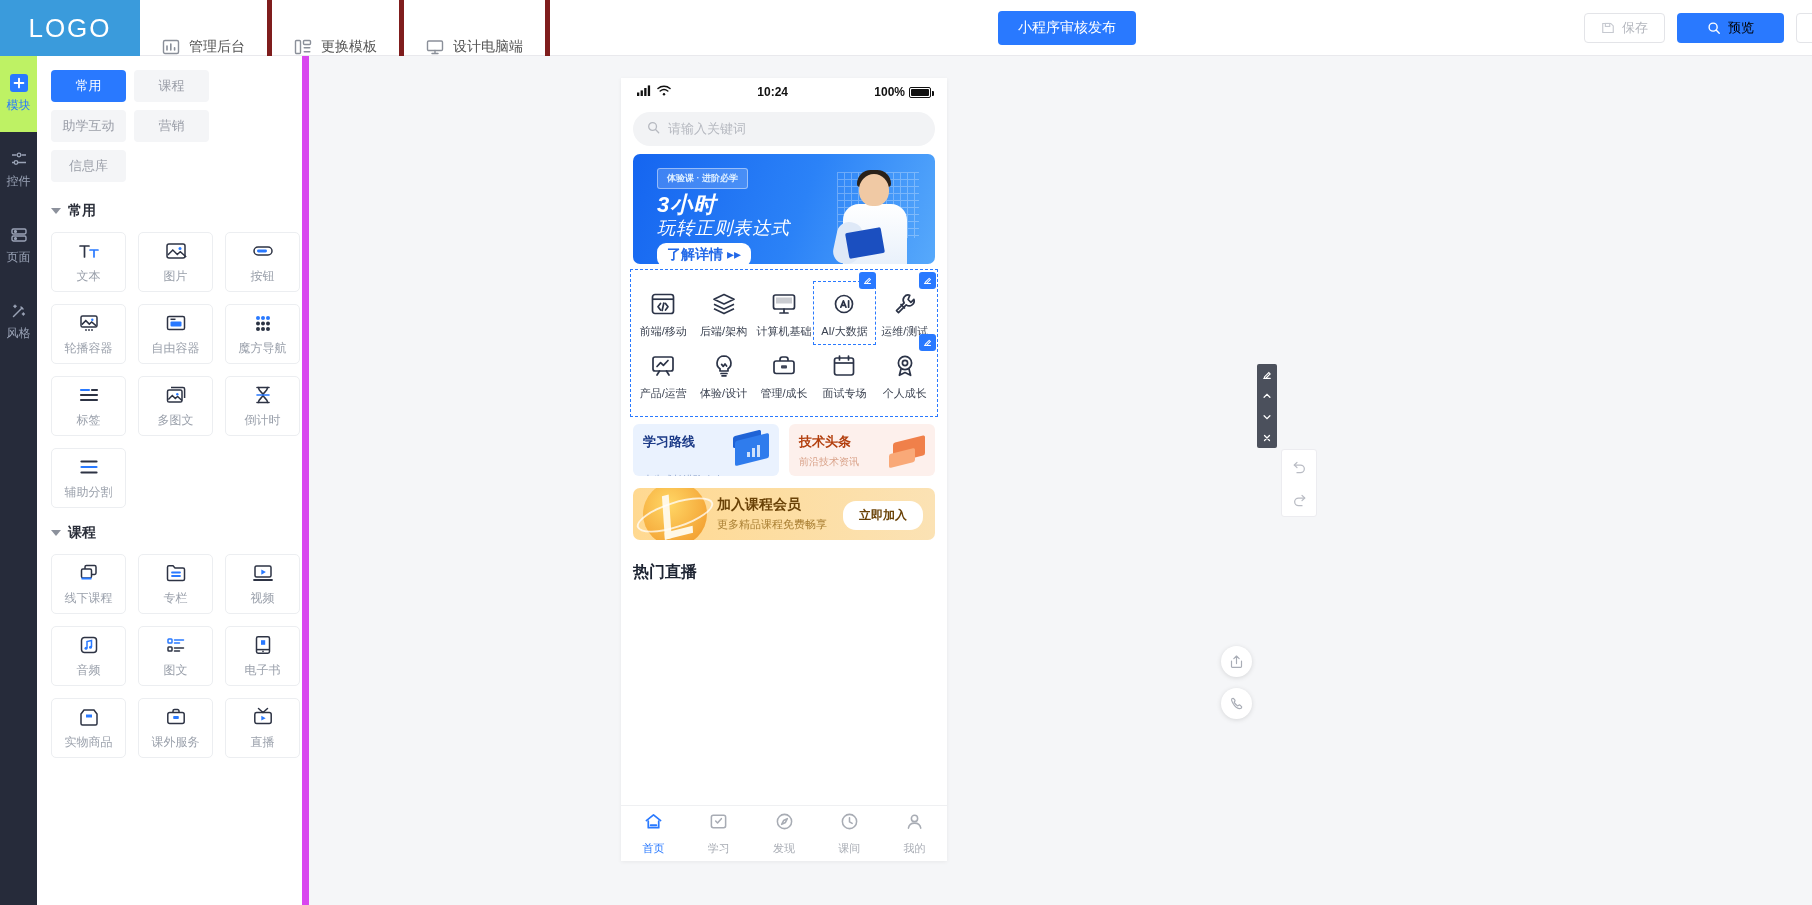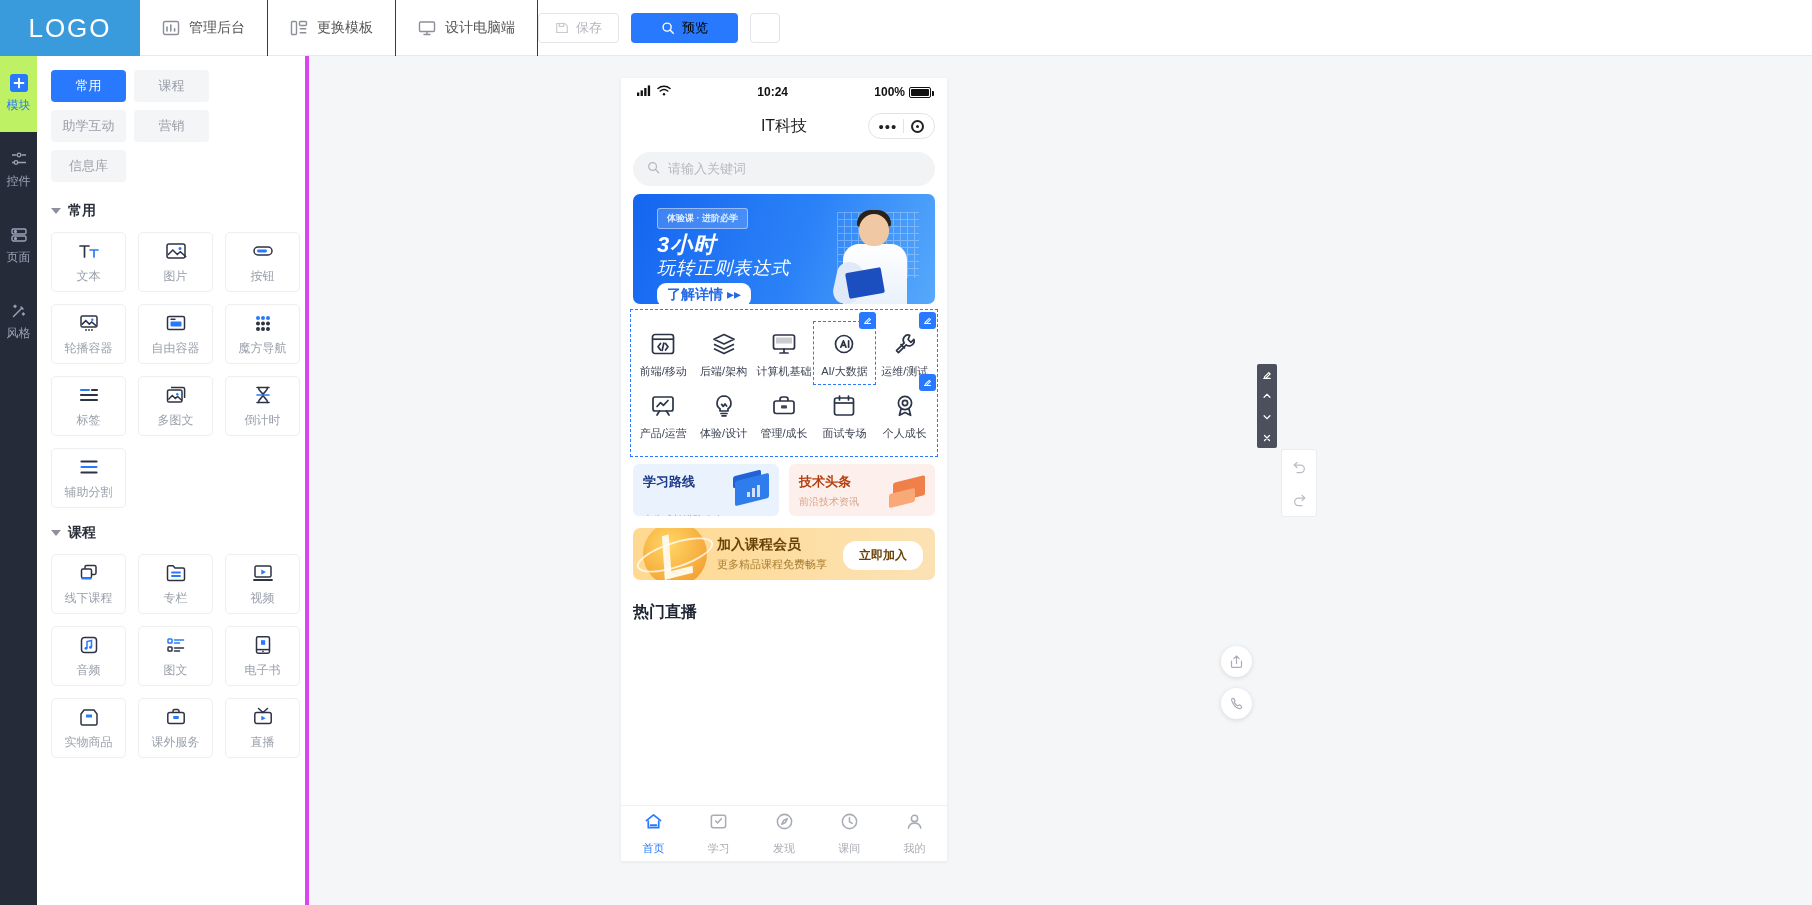--- a/index.html
+++ b/index.html
@@ -9,22 +9,22 @@
     background:#f5f6f8; color:#333; font-size:13px;
   }
   .app { position:relative; width:1812px; height:905px; }
 
   
   .topbar { position:absolute; left:0; top:0; width:1812px; height:56px; background:#fff;
             border-bottom:1px solid #e9e9ed; display:flex; align-items:stretch; z-index:30; }
   .logo-box { width:140px; height:56px; display:flex; align-items:center; justify-content:center;
               background:#3a9bdc; }
   .logo-text { color:#fff; font-size:26px; letter-spacing:2px; font-weight:300; }
-  .nav-item { display:flex; align-items:center; gap:9px; padding:0 22px; height:56px;
-              border-right:1px solid #7f1d1d; color:#555; font-size:14px; cursor:pointer; }
+  .nav-item { display:flex; align-items:flex-end; gap:9px; padding:0 22px; height:56px;
+              border-right:5px solid #7f1d1d; color:#555; font-size:14px; cursor:pointer; }
   .nav-item:first-of-type { border-left:1px solid #ededf1; }
   .nav-ico { width:18px; height:18px; display:block; color:#8a8f99; }
   .nav-ico svg { display:block; }
   .topbar-center { flex:1; display:flex; align-items:center; justify-content:center; }
   .publish-btn { background:#2979ff; color:#fff; border-radius:4px; padding:8px 20px;
                  font-size:14px; cursor:pointer; }
   .topbar-right { display:flex; align-items:center; gap:12px; padding-right:4px; }
   .btn-save { display:flex; align-items:center; gap:7px; border:1px solid #e3e4e8; color:#b4b7be;
               background:#fff; border-radius:4px; height:30px; padding:0 16px; font-size:13px; cursor:pointer; }
   .btn-prev { display:flex; align-items:center; gap:7px; background:#2979ff; color:#000000;
@@ -35,21 +35,21 @@
   
   .rail { position:absolute; left:0; top:56px; width:37px; height:849px; background:#262b3a; }
   .rail-item { height:76px; display:flex; flex-direction:column; align-items:center;
                justify-content:center; gap:5px; color:#9aa3b6; font-size:12px; cursor:pointer; }
   .rail-item.active { background:#bef264; color:#2979ff; }
   .rail-ico { width:18px; height:18px; }
   .rail-ico svg { display:block; }
 
   
   .panel { position:absolute; left:37px; top:56px; width:272px; height:849px; background:#fff;
-           border-right:4px solid #d946ef; overflow:hidden; }
+           border-right:7px solid #d946ef; overflow:hidden; }
   .tabs { display:flex; flex-wrap:wrap; gap:8px; padding:14px 14px 4px 14px; }
   .tab { background:#f4f5f7; color:#9a9ea8; border-radius:4px; font-size:13px;
          padding:7px 0; width:75px; text-align:center; cursor:pointer; }
   .tab.active { background:#2979ff; color:#fff; }
   .group-title { display:flex; align-items:center; gap:7px; padding:16px 0 6px 14px;
                  font-size:14px; font-weight:bold; color:#2b2f3a; }
   .caret { width:0;height:0;border-left:5px solid transparent;border-right:5px solid transparent;
            border-top:6px solid #8c919c; }
   .grid { display:flex; flex-wrap:wrap; gap:12px; padding:6px 0 0 14px; }
   .cell { width:75px; height:60px; border:1px solid #eceef1; border-radius:5px; background:#fff;
@@ -214,20 +214,23 @@
     <div class="nav-item">
       <span class="nav-ico">
         <svg viewBox="0 0 18 18" fill="none" stroke="currentColor" stroke-width="1.4">
           <rect x="1.5" y="3" width="15" height="9.5" rx="1.2"></rect>
           <path d="M6 15.5h6M9 12.5v3" stroke-linecap="round"></path>
         </svg>
       </span>
       <span>设计电脑端</span>
     </div>
 
+    <div class="topbar-center">
+      <div class="publish-btn">小程序审核发布</div>
+    </div>
 
     <div class="topbar-right">
       <div class="btn-save">
         <span class="nav-ico" style="width:14px;height:14px;color:#c6c9d0">
           <svg viewBox="0 0 16 16" fill="none" stroke="currentColor" stroke-width="1.3">
             <path d="M2 2.8h9.2L14 5.6v7.6H2z"></path>
               <rect x="5" y="2.8" width="5" height="3.4"></rect>
           </svg>
         </span>
         <span>保存</span>
@@ -537,30 +540,20 @@
         </span>
         <span class="sb-time">10:24</span>
         <span class="sb-right">
           <span>100%</span>
           <span class="batt">
               <i></i>
             </span>
         </span>
       </div>
 
-      <div class="ph-title">
-        <span>IT科技</span>
-        <span class="caps">
-          <span class="dots">•••</span>
-          <span class="sep"></span>
-          <span class="circ">
-              <span></span>
-            </span>
-        </span>
-      </div>
 
       <div class="searchbar">
         <span>
           <svg width="13" height="13" viewBox="0 0 14 14" fill="none" stroke="#b6b9c0" stroke-width="1.4">
             <circle cx="6" cy="6" r="4.2"></circle>
               <path d="M9.2 9.2L12.6 12.6" stroke-linecap="round"></path>
             </svg>
         </span>
         <span>请输入关键词</span>
       </div>

